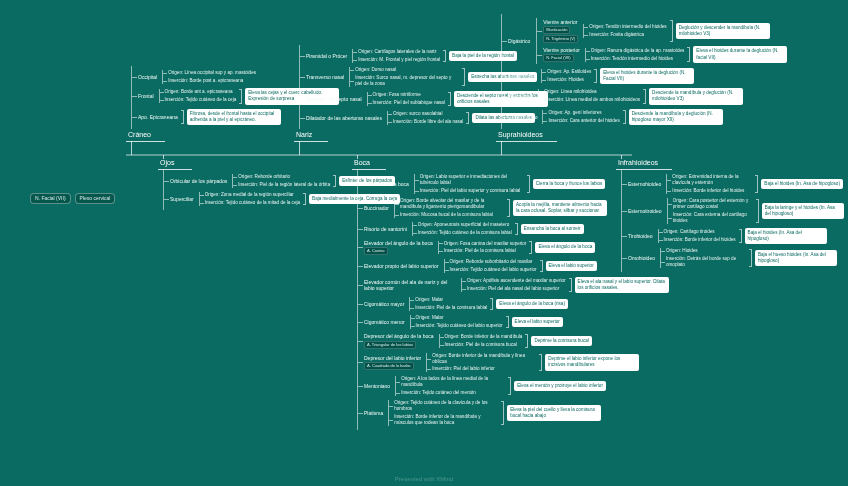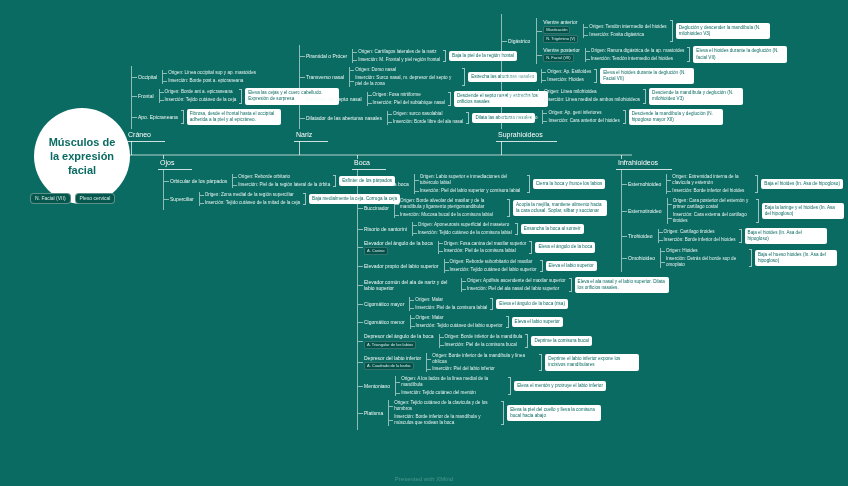--- a/index.html
+++ b/index.html
@@ -90,23 +90,20 @@
       <path d="M126 155 H632"></path>
       <path d="M131.5 155 V141"></path>
       <path d="M299.5 155 V141"></path>
       <path d="M501.5 155 V141"></path>
       <path d="M163.5 155 V159"></path>
       <path d="M357.5 155 V159"></path>
       <path d="M621.5 155 V159"></path>
     </g>
   </svg>
 
-  <div class="center">
-    <div class="t">Músculos de la expresión facial</div>
-  </div>
 
   <div class="center-tags">
     <span class="tagpill">N. Facial (VII)</span>
     <span class="tagpill">Plexo cervical</span>
   </div>
 
   <div id="branches">
       <div class="branch top" style="left: 126px; bottom: 344px;">
         <div class="kids">
           <div class="muscle">

